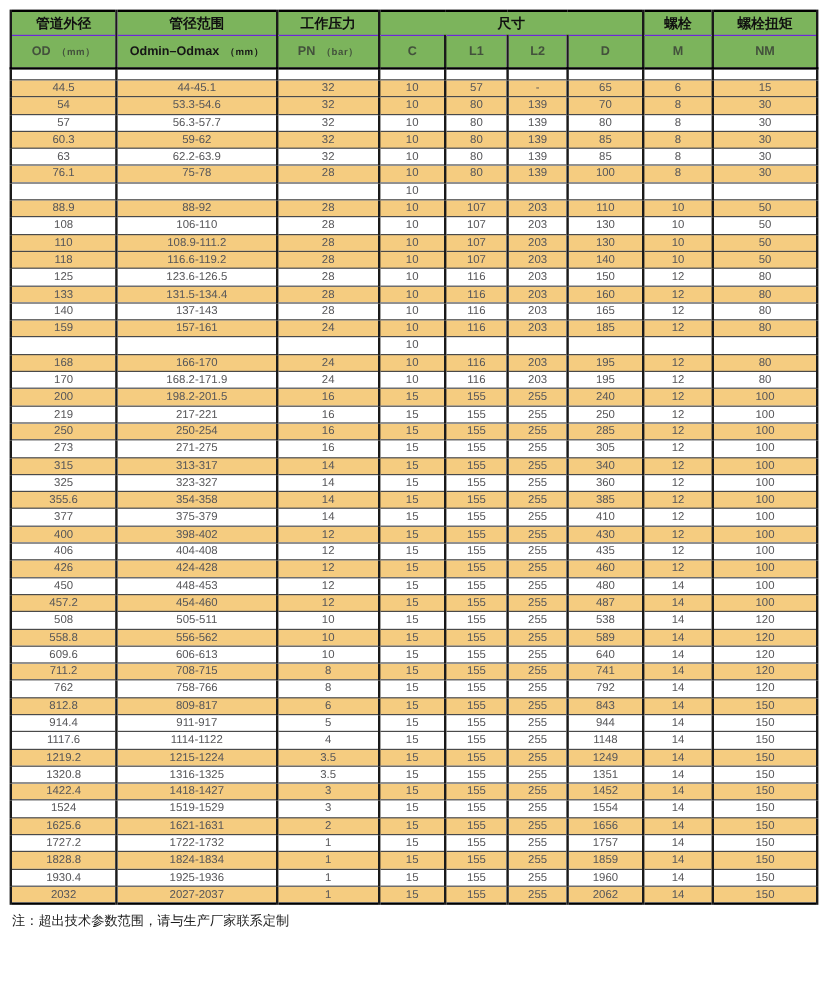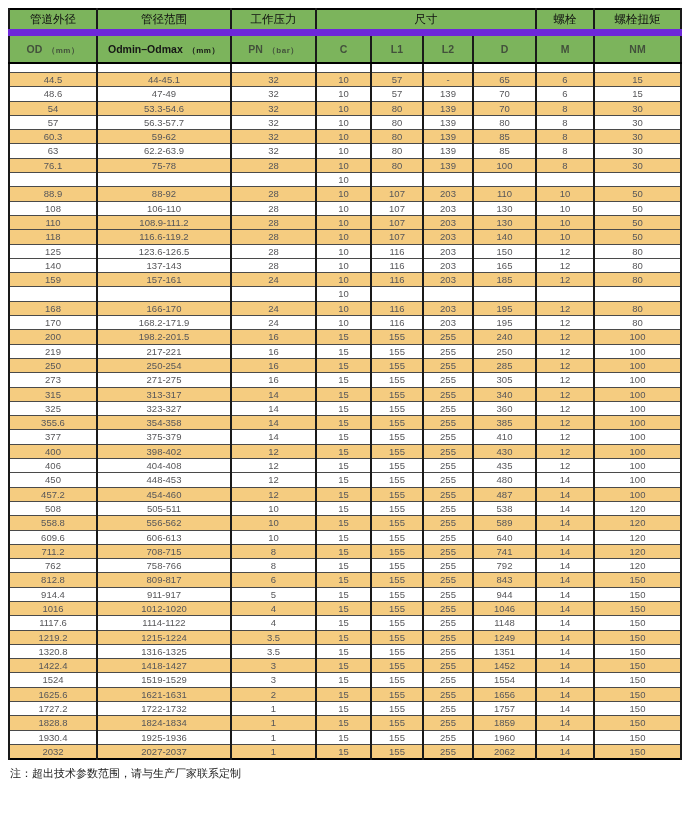--- a/index.html
+++ b/index.html
@@ -37,23 +37,23 @@
     white-space: nowrap;
     overflow: hidden;
     padding: 0;
   }
   .spec thead th {
     background: var(--green);
   }
   .spec .group-row th {
     height: 19px;
     font-size: 11.5px;
-    font-weight: normal;
+    font-weight: bold;
     color: #101010;
-    border-bottom: 7px solid #6d28d9;
+    border-bottom: 1px solid #6d28d9;
   }
   .spec .sub-row th {
     height: 26px;
     font-size: 10.5px;
     font-weight: bold;
     color: #43513c;
     border-bottom: 2px solid #000;
   }
   .spec .sub-row th.emph {
     color: #161616;
@@ -139,31 +139,20 @@
           <td>44.5</td>
           <td>44-45.1</td>
           <td>32</td>
           <td>10</td>
           <td>57</td>
           <td>-</td>
           <td>65</td>
           <td>6</td>
           <td>15</td>
         </tr>
-        <tr>
-          <td>48.6</td>
-          <td>47-49</td>
-          <td>32</td>
-          <td>10</td>
-          <td>57</td>
-          <td>139</td>
-          <td>70</td>
-          <td>6</td>
-          <td>15</td>
-        </tr>
         <tr class="alt">
           <td>54</td>
           <td>53.3-54.6</td>
           <td>32</td>
           <td>10</td>
           <td>80</td>
           <td>139</td>
           <td>70</td>
           <td>8</td>
           <td>30</td>
@@ -271,20 +260,31 @@
           <td>125</td>
           <td>123.6-126.5</td>
           <td>28</td>
           <td>10</td>
           <td>116</td>
           <td>203</td>
           <td>150</td>
           <td>12</td>
           <td>80</td>
         </tr>
+        <tr class="alt">
+          <td>133</td>
+          <td>131.5-134.4</td>
+          <td>28</td>
+          <td>10</td>
+          <td>116</td>
+          <td>203</td>
+          <td>160</td>
+          <td>12</td>
+          <td>80</td>
+        </tr>
         <tr>
           <td>140</td>
           <td>137-143</td>
           <td>28</td>
           <td>10</td>
           <td>116</td>
           <td>203</td>
           <td>165</td>
           <td>12</td>
           <td>80</td>
@@ -436,20 +436,31 @@
           <td>406</td>
           <td>404-408</td>
           <td>12</td>
           <td>15</td>
           <td>155</td>
           <td>255</td>
           <td>435</td>
           <td>12</td>
           <td>100</td>
         </tr>
+        <tr class="alt">
+          <td>426</td>
+          <td>424-428</td>
+          <td>12</td>
+          <td>15</td>
+          <td>155</td>
+          <td>255</td>
+          <td>460</td>
+          <td>12</td>
+          <td>100</td>
+        </tr>
         <tr>
           <td>450</td>
           <td>448-453</td>
           <td>12</td>
           <td>15</td>
           <td>155</td>
           <td>255</td>
           <td>480</td>
           <td>14</td>
           <td>100</td>
@@ -532,31 +543,20 @@
           <td>150</td>
         </tr>
         <tr>
           <td>914.4</td>
           <td>911-917</td>
           <td>5</td>
           <td>15</td>
           <td>155</td>
           <td>255</td>
           <td>944</td>
-          <td>14</td>
-          <td>150</td>
-        </tr>
-        <tr class="alt">
-          <td>1016</td>
-          <td>1012-1020</td>
-          <td>4</td>
-          <td>15</td>
-          <td>155</td>
-          <td>255</td>
-          <td>1046</td>
           <td>14</td>
           <td>150</td>
         </tr>
         <tr>
           <td>1117.6</td>
           <td>1114-1122</td>
           <td>4</td>
           <td>15</td>
           <td>155</td>
           <td>255</td>

